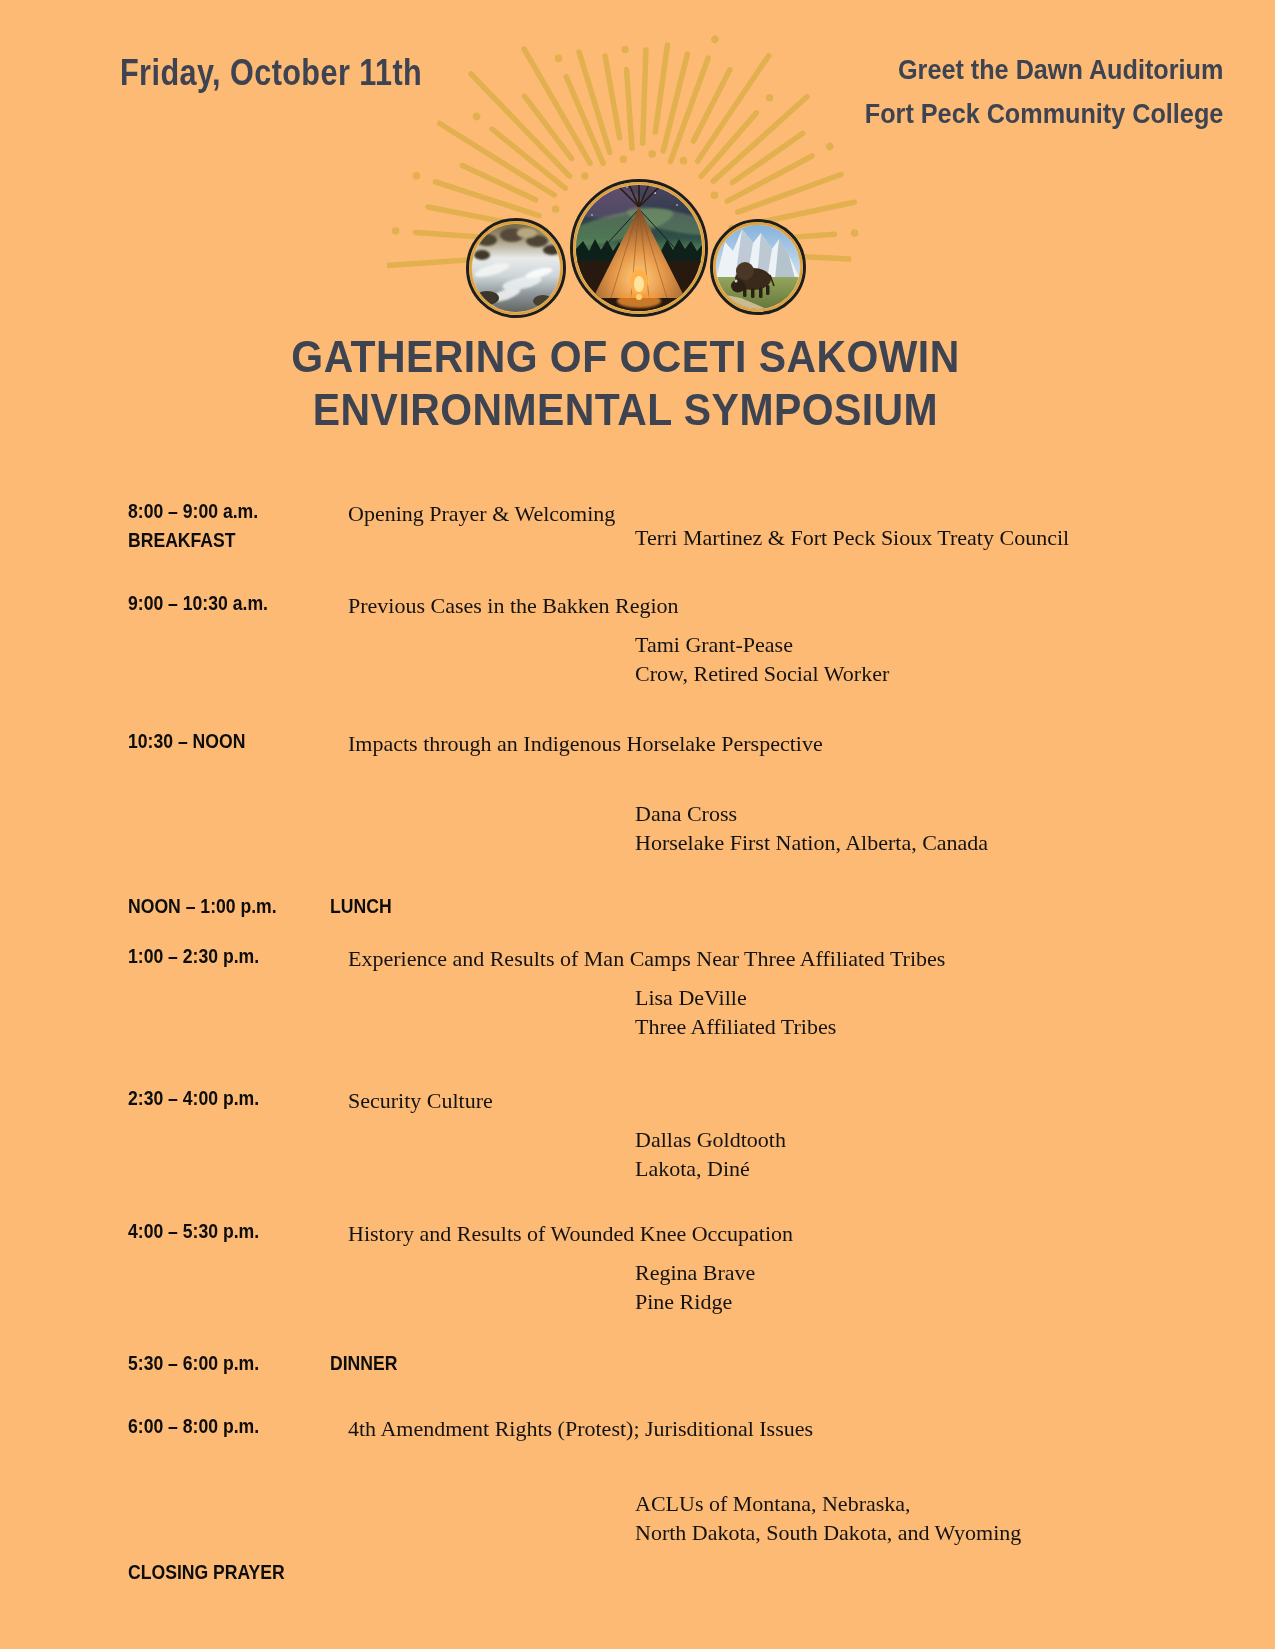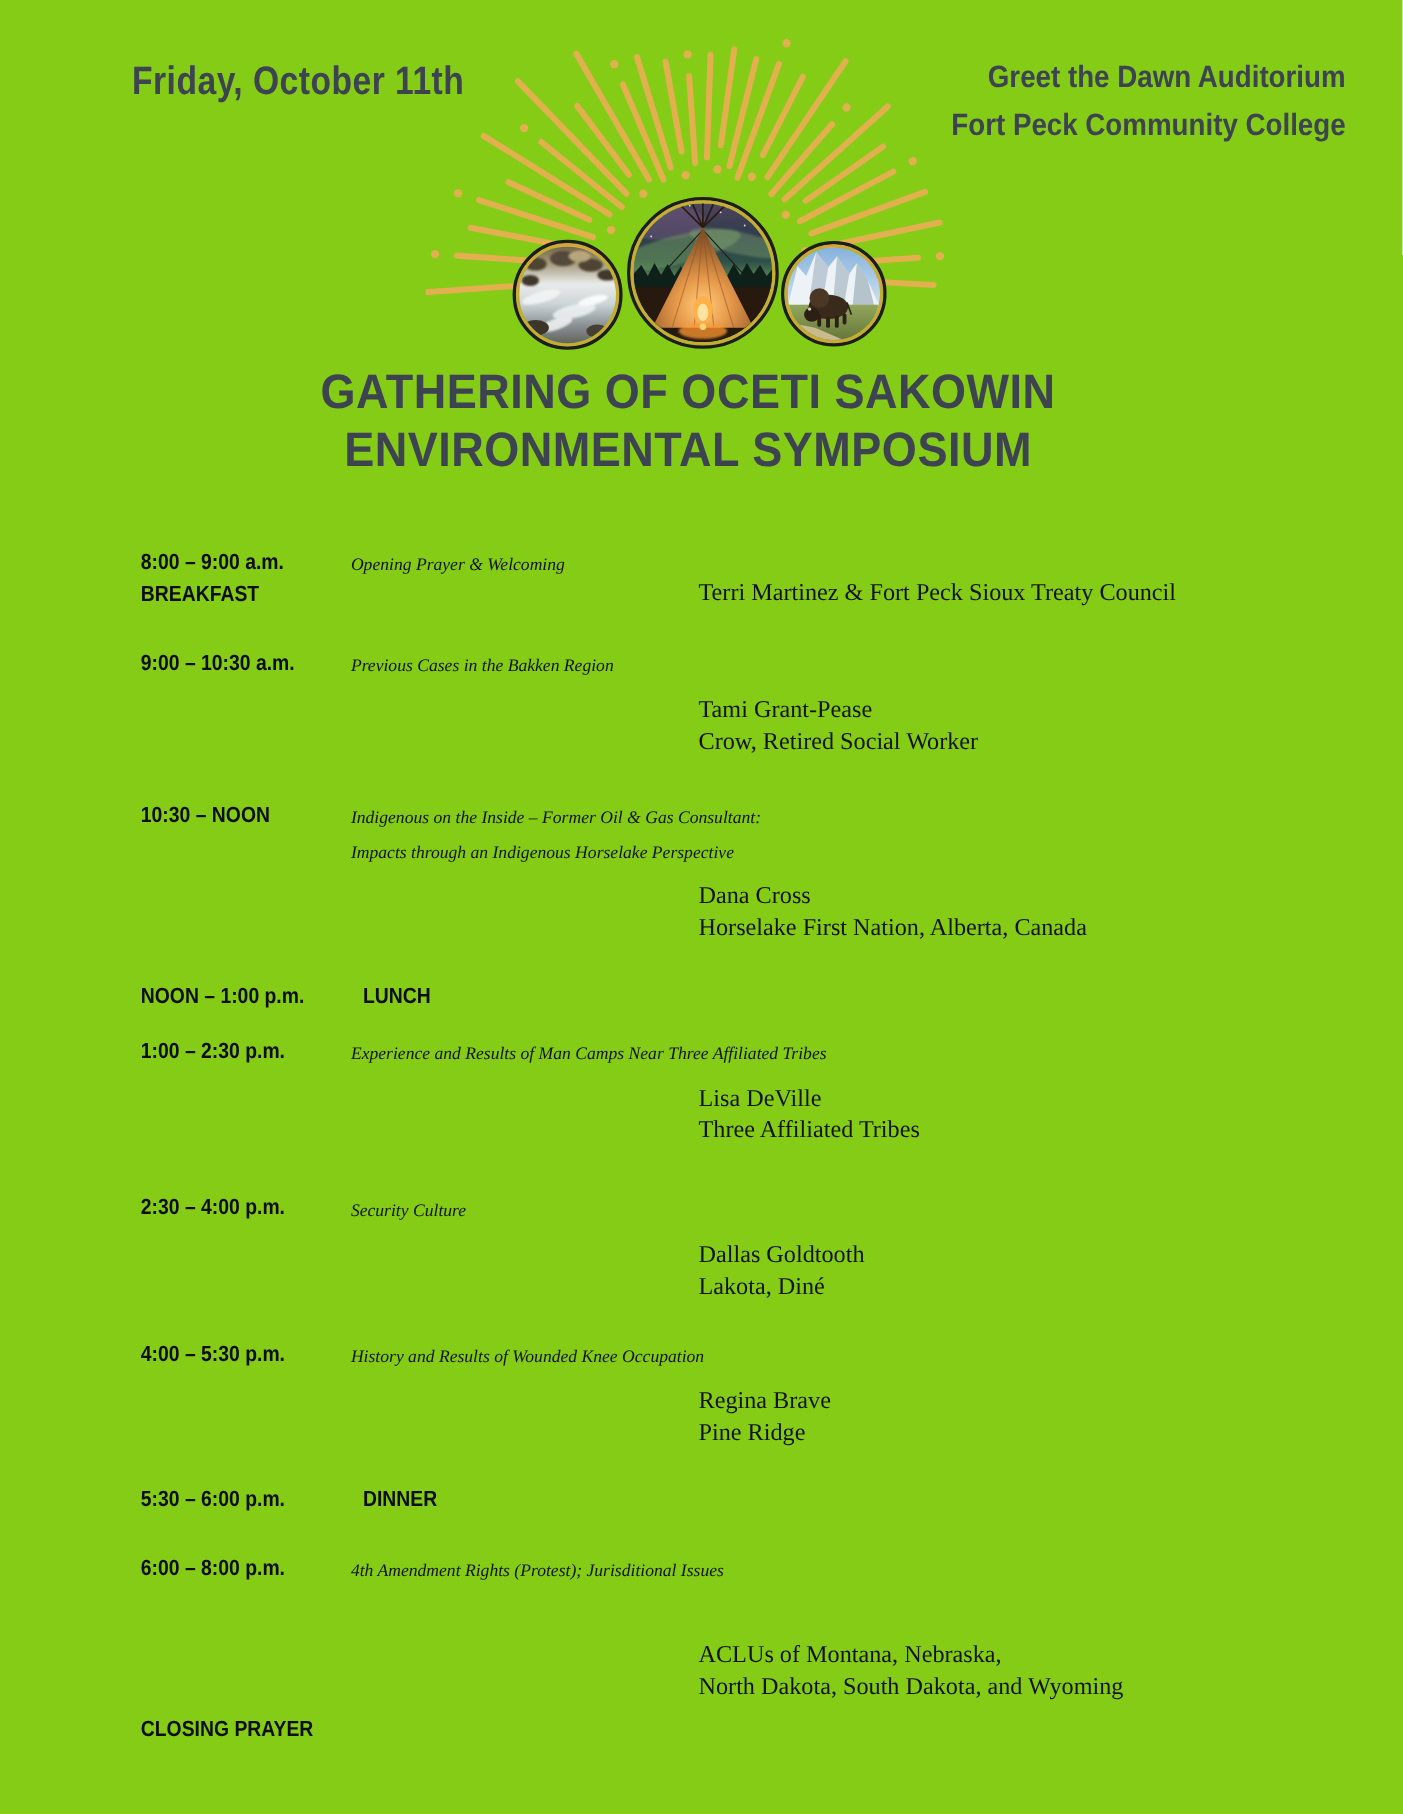--- a/index.html
+++ b/index.html
@@ -1,36 +1,36 @@
 <!DOCTYPE html>
 <html><head>
 <meta charset="utf-8">
 <style>
   html,body{margin:0;padding:0;background:#ffffff;}
-  .page{position:relative;width:1275px;height:1649px;background:#84cc16;overflow:hidden;
+  .page{position:relative;width:1275px;height:1649px;background:#fdba74;overflow:hidden;
         font-family:"Liberation Sans",sans-serif;color:#141414;}
   
   .date{position:absolute;left:120px;top:52px;font-size:36px;font-weight:bold;color:#3d4351;
         transform:scaleX(.85);transform-origin:left top;white-space:nowrap;letter-spacing:.5px;}
   .venue{position:absolute;right:52px;top:48px;text-align:right;font-size:28px;font-weight:bold;
          color:#3d4351;line-height:44px;transform:scaleX(.9);transform-origin:right top;white-space:nowrap;}
   
   .logo{position:absolute;left:387px;top:35px;width:500px;height:285px;}
   
   .title{position:absolute;left:0;top:330px;width:1275px;padding-right:48px;box-sizing:border-box;
          text-align:center;font-size:44px;font-weight:bold;color:#3d4351;line-height:53px;letter-spacing:.5px;margin-left:12px;}
   .title .t{display:block;transform:scaleX(.93);transform-origin:center top;white-space:nowrap;}
   
   .row{position:absolute;left:0;width:1275px;height:0;}
   .time{position:absolute;left:128px;top:2px;font-size:20px;font-weight:bold;color:#0d0d0d;
         white-space:nowrap;transform:scaleX(.88);transform-origin:left top;letter-spacing:0;}
   .meal-under{position:absolute;left:128px;top:31px;font-size:20px;font-weight:bold;color:#0d0d0d;
         white-space:nowrap;transform:scaleX(.88);transform-origin:left top;}
-  .session{position:absolute;left:319px;top:0;font-family:"Liberation Serif","DejaVu Serif",serif;
-        font-size:16px;line-height:32px;color:#131313;white-space:nowrap;font-style:italic;}
+  .session{position:absolute;left:348px;top:0;font-family:"Liberation Serif","DejaVu Serif",serif;
+        font-size:22px;line-height:32px;color:#131313;white-space:nowrap;}
   .meal-inline{position:absolute;left:330px;top:2px;font-size:20px;font-weight:bold;color:#0d0d0d;
         white-space:nowrap;transform:scaleX(.88);transform-origin:left top;}
   .speakers{position:absolute;left:618px;font-family:"Liberation Serif","DejaVu Serif",serif;
         font-size:22px;line-height:29px;color:#131313;white-space:nowrap;margin-left:17px;}
   .closing{position:absolute;left:128px;top:0;font-size:20px;font-weight:bold;color:#0d0d0d;
         transform:scaleX(.88);transform-origin:left top;white-space:nowrap;}
   .r1{top:498px}.r2{top:590px}.r3{top:728px}.r4{top:893px}.r5{top:943px}
   .r6{top:1085px}.r7{top:1218px}.r8{top:1350px}.r9{top:1413px}.r10{top:1561px}
   .sp1{top:25px}.sp2{top:40px}.sp3{top:71px}.sp9{top:76px}
 </style>
@@ -259,21 +259,20 @@
     <div class="session">Previous Cases in the Bakken Region</div>
     <div class="speakers sp2">
       <div>Tami Grant-Pease</div>
       <div>Crow, Retired Social Worker</div>
     </div>
   </div>
 
   <div class="row r3">
     <div class="time">10:30 – NOON</div>
     <div class="session">
-      <div>Indigenous on the Inside – Former Oil &amp; Gas Consultant:</div>
       <div>Impacts through an Indigenous Horselake Perspective</div>
     </div>
     <div class="speakers sp3">
       <div>Dana Cross</div>
       <div>Horselake First Nation, Alberta, Canada</div>
     </div>
   </div>
 
   <div class="row r4">
     <div class="time">NOON – 1:00 p.m.</div>

